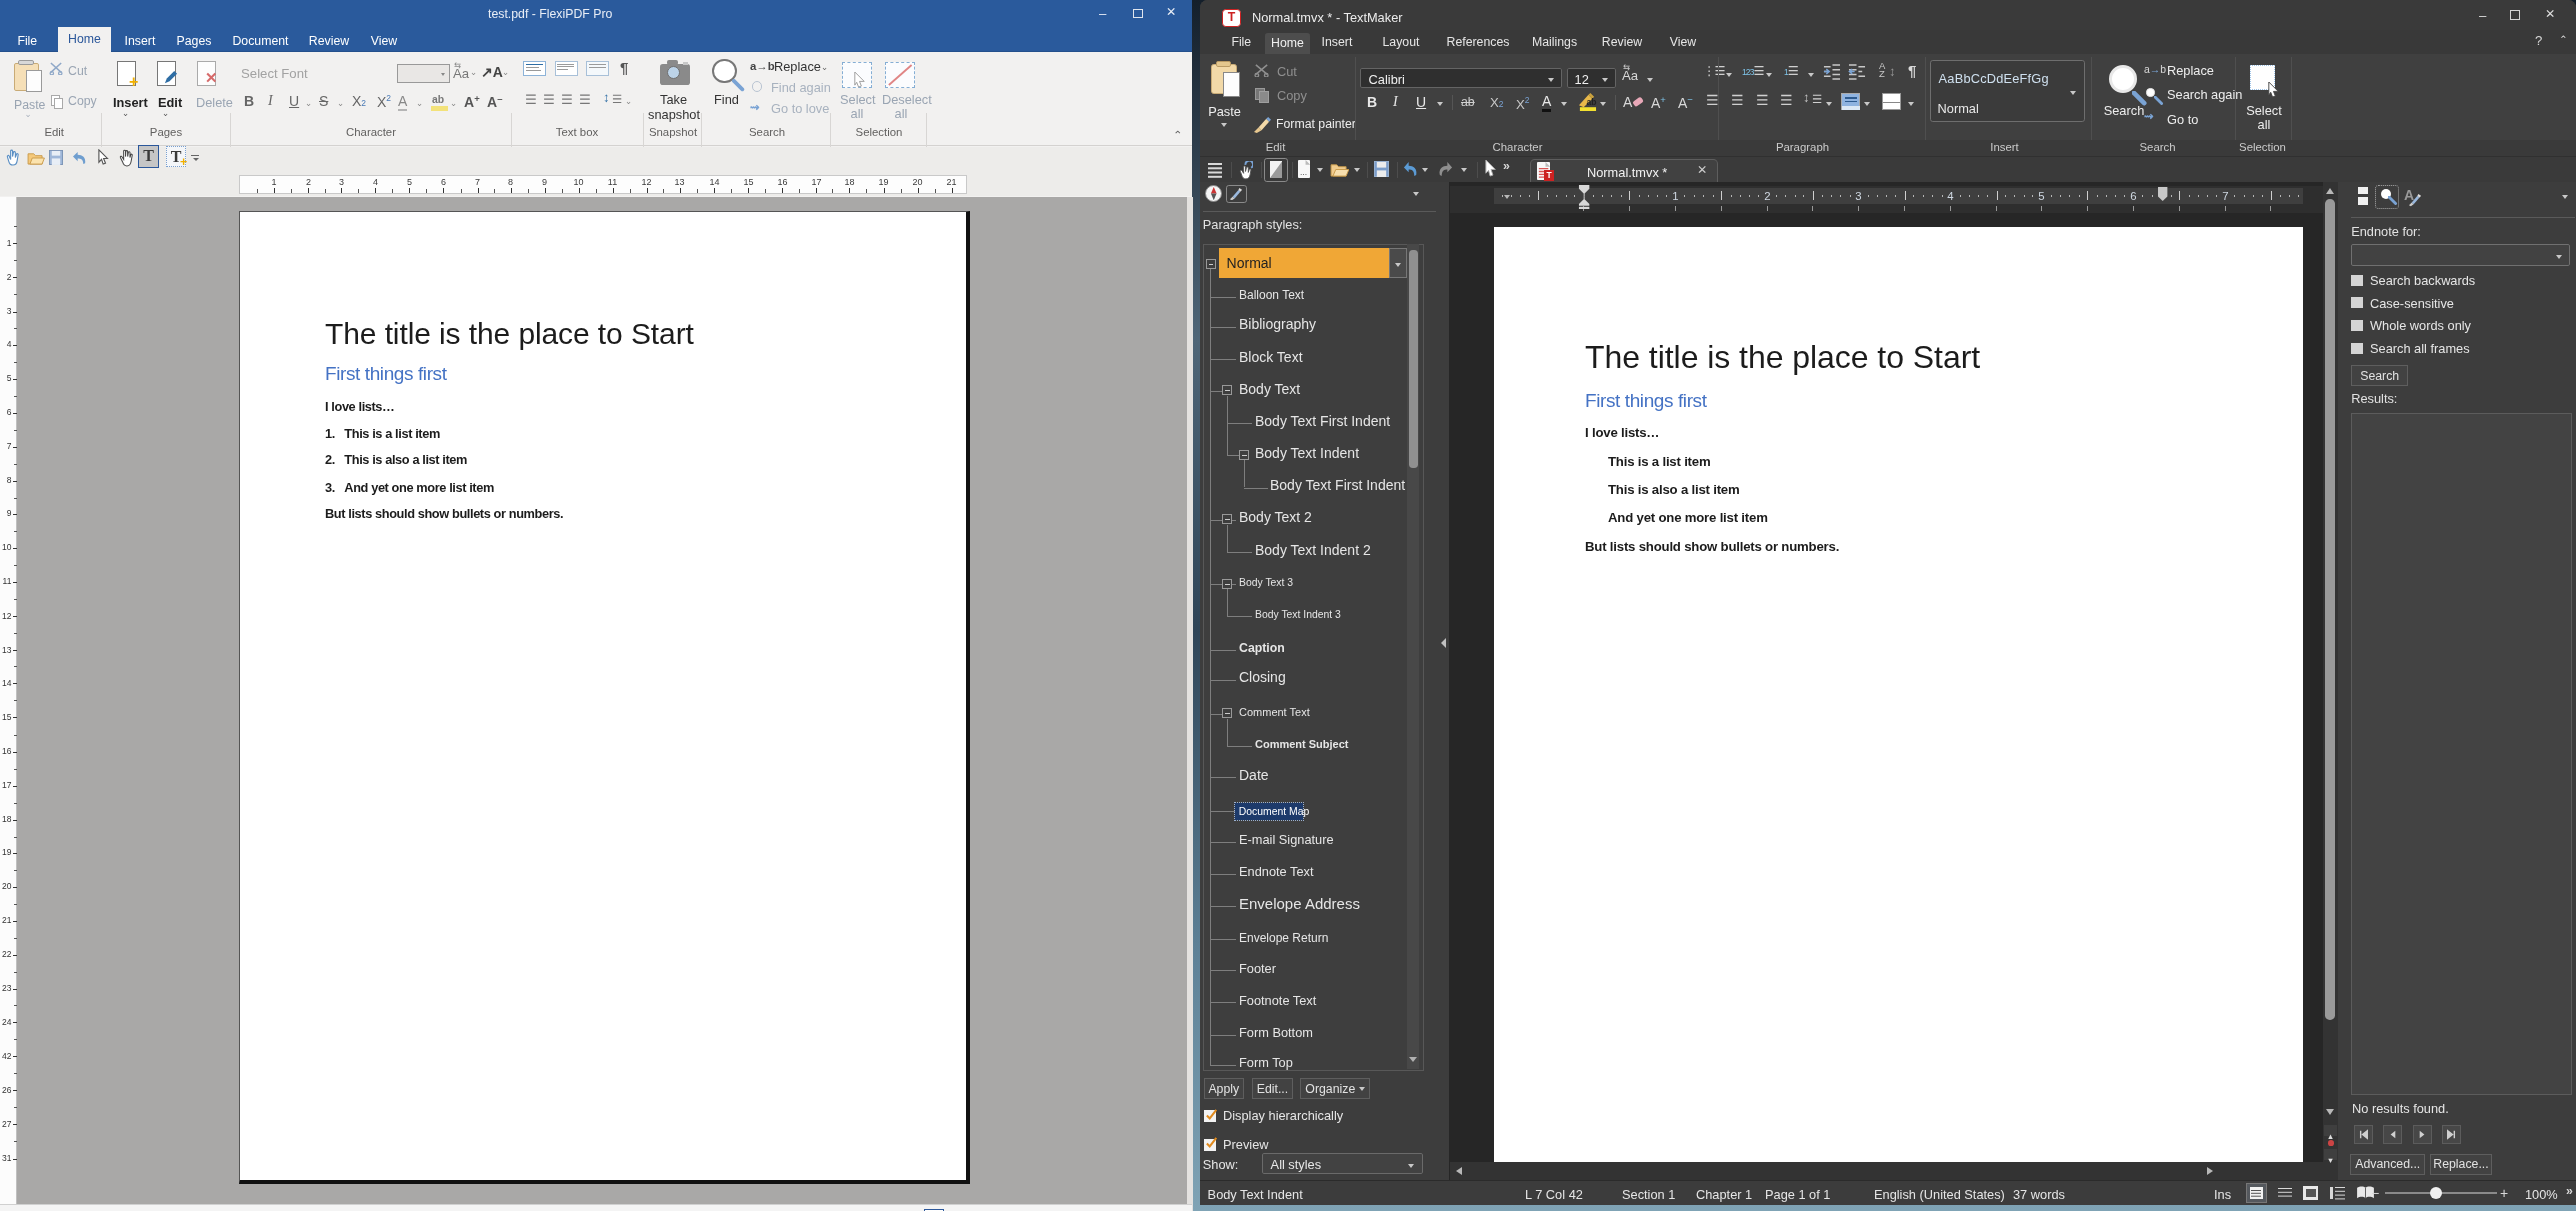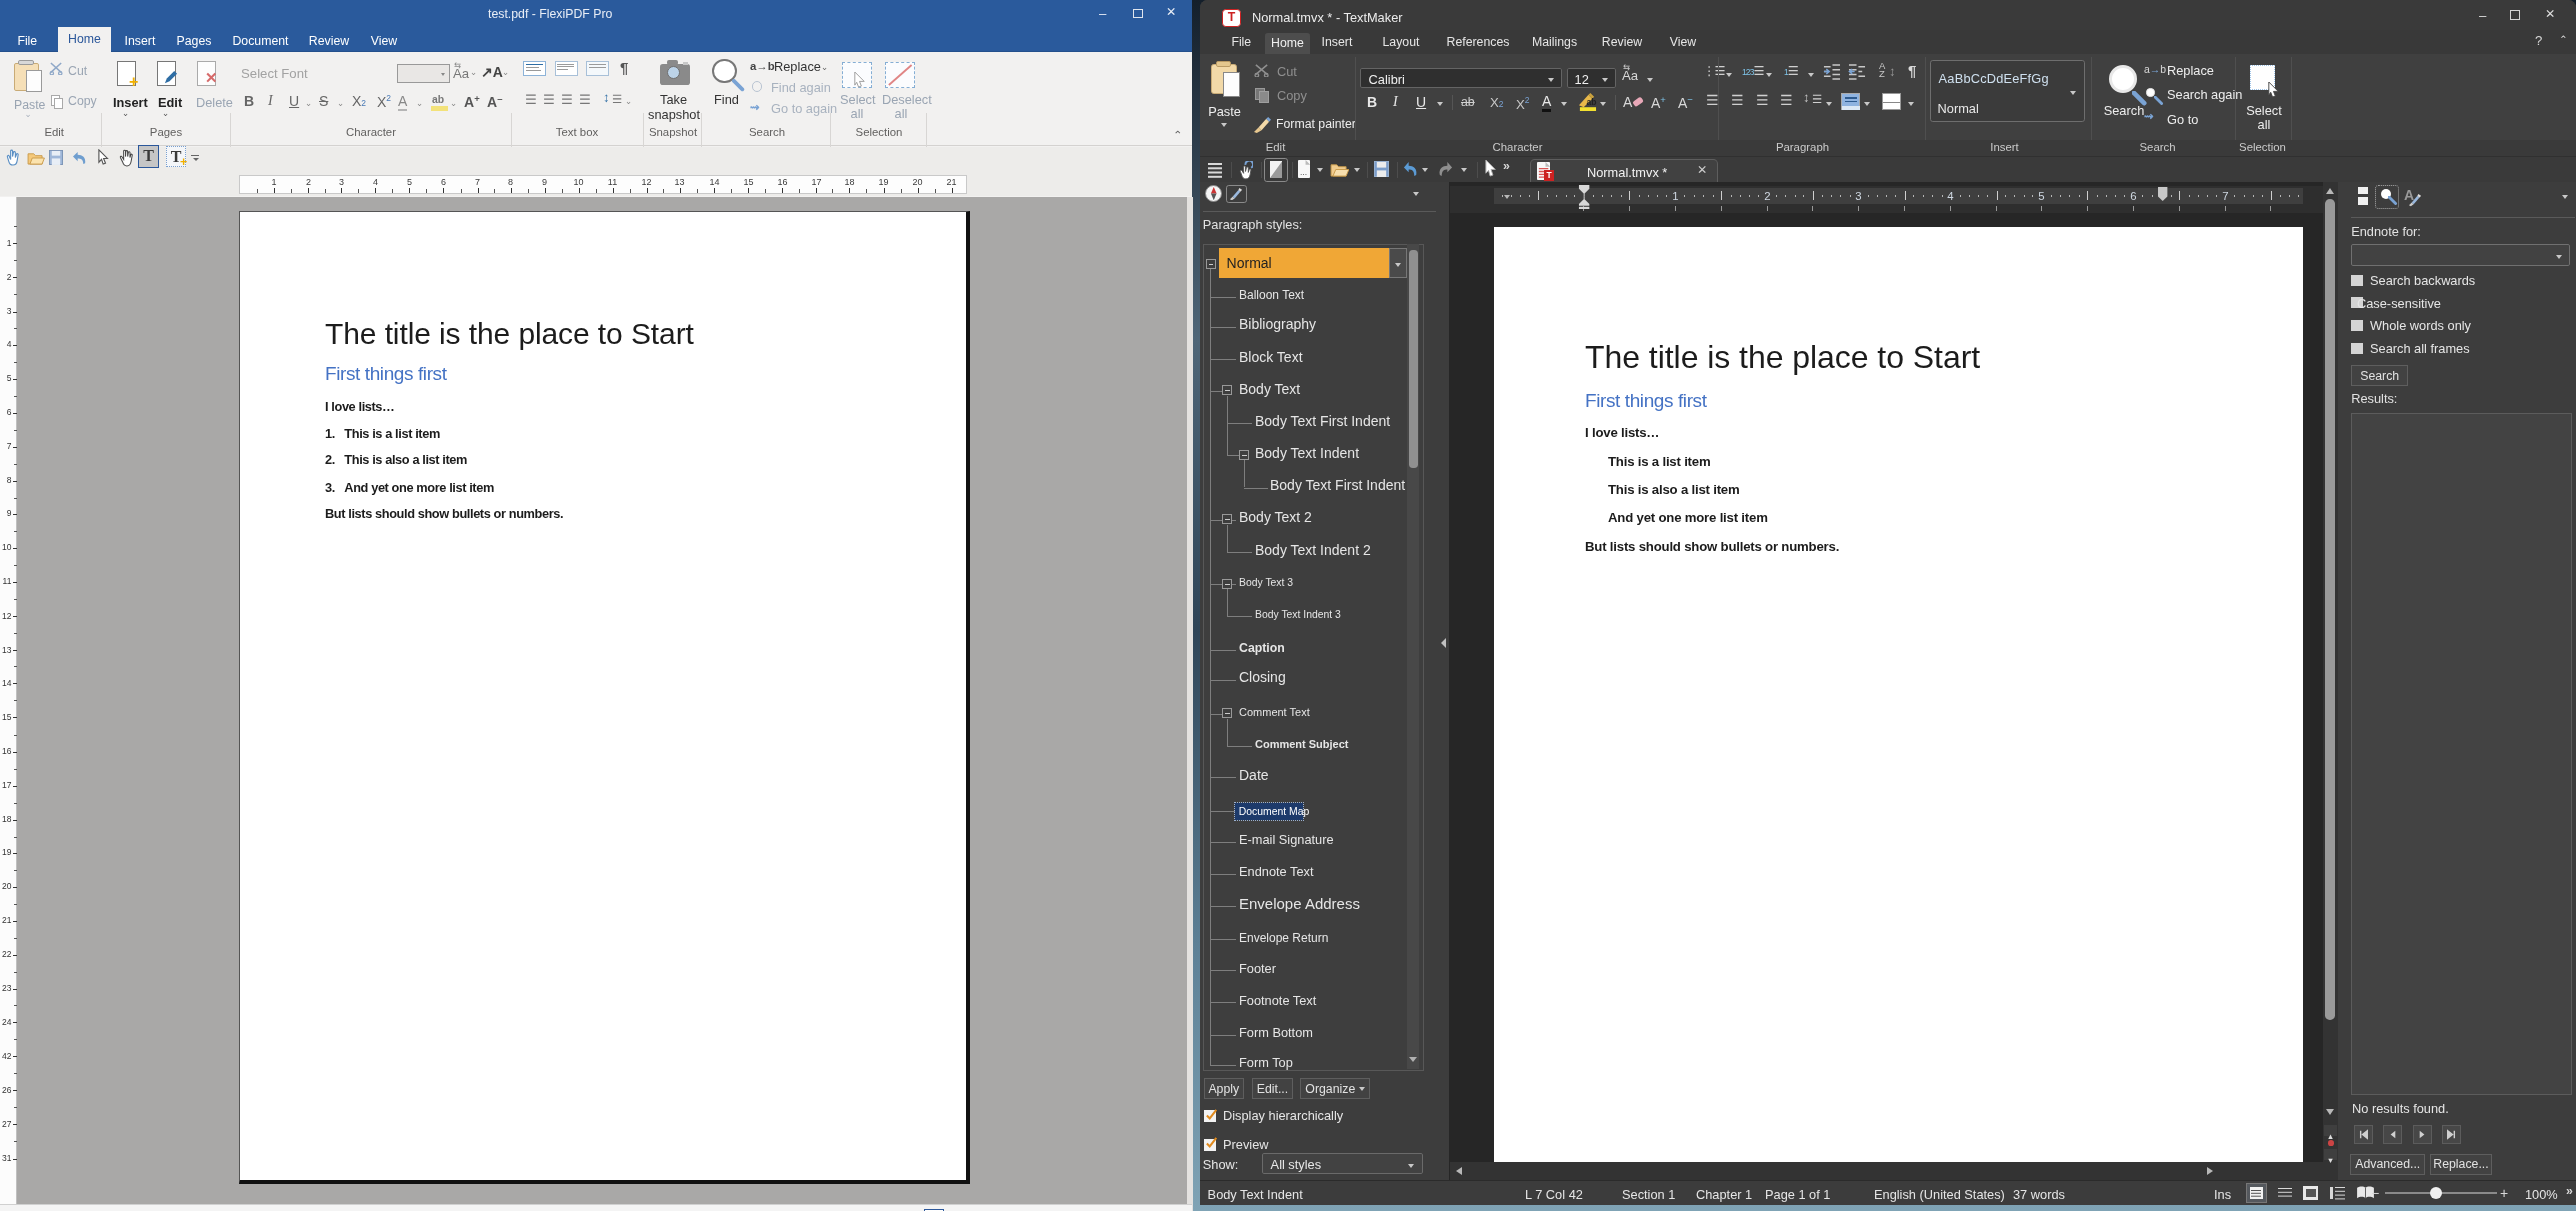--- a/index.html
+++ b/index.html
@@ -151,21 +151,21 @@
     <svg class="abs" style="left:732px;top:24.6px" width="13.2" height="13.2" viewBox="0 0 14 14">
         <path d="M2 2 L11 11" stroke="#7aa3d4" stroke-width="4" stroke-linecap="round"></path>
       </svg>
     <div class="txt" style="left:714px;top:38px;font-size:12.8px;color:#333">Find</div>
     <div class="txt" style="left:750px;top:5.7px;font-size:11.4px;color:#444;font-weight:600">a→b</div>
     <div class="txt" style="left:774px;top:4.7px;font-size:12.8px;color:#333">Replace</div>
     <div class="txt" style="left:821px;top:7.6px;font-size:8.5px;color:#666">⌄</div>
     <div class="abs" style="left:752px;top:27.4px;width:10.4px;height:10.4px;border:1.9px solid #b9c4d2;border-radius:50%"></div>
     <div class="txt" style="left:771px;top:25.6px;font-size:12.8px;color:#a8b2bf">Find again</div>
     <div class="txt" style="left:750px;top:46px;font-size:11.4px;color:#7aa3d4;font-weight:700">⇝</div>
-    <div class="txt" style="left:771px;top:47px;font-size:12.8px;color:#a8b2bf">Go to again</div>
+    <div class="txt" style="left:771px;top:47px;font-size:12.8px;color:#a8b2bf">Go to love</div>
 
     <div class="abs" style="left:842px;top:7.6px;width:30px;height:26.5px;border:0.9px dashed #85aed4;background:#fbfcfe"></div>
     <svg class="abs" style="left:852px;top:17px" width="15" height="17" viewBox="0 0 16 18">
         <path d="M3 1 L13 11 L8 11 L10 16 L7 17 L5 12 L3 15 Z" fill="#fff" stroke="#9a9a9a" stroke-width="1"></path>
       </svg>
     <div class="abs" style="left:885px;top:7.6px;width:30px;height:26.5px;border:0.9px dashed #85aed4;background:#fbfcfe"></div>
     <svg class="abs" style="left:887px;top:8.5px" width="26.5" height="24" viewBox="0 0 28 25">
         <path d="M2 23 L26 2" stroke="#e08585" stroke-width="2"></path>
       </svg>
     <div class="txt" style="left:840px;top:38px;width:34px;text-align:center;font-size:12.8px;color:#9aa5b3">Select</div>
@@ -876,21 +876,21 @@
         </svg>
       <div class="abs" style="left:224px;top:12.3px;line-height:0"><span class="dd"></span></div>
       <div class="abs" style="left:13.2px;top:35px;width:224px;height:0.9px;background:#5a5a5a"></div>
       <div class="txt" style="left:13.2px;top:42px;font-size:12.8px;color:#e2e2e2">Endnote for:</div>
       <div class="abs" style="left:13.2px;top:62px;width:219px;height:22px;background:#424242;border:0.9px solid #707070;border-radius:1.9px">
           <div class="abs" style="right:7.6px;top:8.5px;line-height:0"><span class="dd"></span></div>
         </div>
       <div class="abs" style="left:13.2px;top:93px;width:11.4px;height:11.4px;background:#d4d4d4"></div>
       <div class="txt" style="left:32px;top:91px;font-size:12.8px;color:#e6e6e6">Search backwards</div>
       <div class="abs" style="left:13.2px;top:115px;width:11.4px;height:11.4px;background:#d4d4d4"></div>
-      <div class="txt" style="left:19px;top:114px;font-size:12.8px;color:#e6e6e6">Case-sensitive</div>
+      <div class="txt" style="left:32px;top:114px;font-size:12.8px;color:#e6e6e6">Case-sensitive</div>
       <div class="abs" style="left:13.2px;top:138px;width:11.4px;height:11.4px;background:#d4d4d4"></div>
       <div class="txt" style="left:32px;top:136px;font-size:12.8px;color:#e6e6e6">Whole words only</div>
       <div class="abs" style="left:13.2px;top:161px;width:11.4px;height:11.4px;background:#d4d4d4"></div>
       <div class="txt" style="left:32px;top:159px;font-size:12.8px;color:#e6e6e6">Search all frames</div>
       <div class="tmbtn" style="left:13.2px;top:183px;width:57px;line-height:20px">Search</div>
       <div class="txt" style="left:13.2px;top:209px;font-size:12.8px;color:#e2e2e2">Results:</div>
       <div class="abs" style="left:13.2px;top:231px;width:221px;height:682px;background:#434343;border:0.9px solid #5c5c5c"></div>
       <div class="txt" style="left:14px;top:919px;font-size:12.8px;color:#e6e6e6">No results found.</div>
       <div class="abs" style="left:16px;top:943px;width:19px;height:19px;background:#474747;border:0.9px solid #5c5c5c"><svg width="17" height="17" viewBox="0 0 18 18">
             <path d="M6 5 V13 M13 5 L8 9 L13 13 Z" stroke="#d0d0d0" stroke-width="1.5" fill="#d0d0d0"></path>

